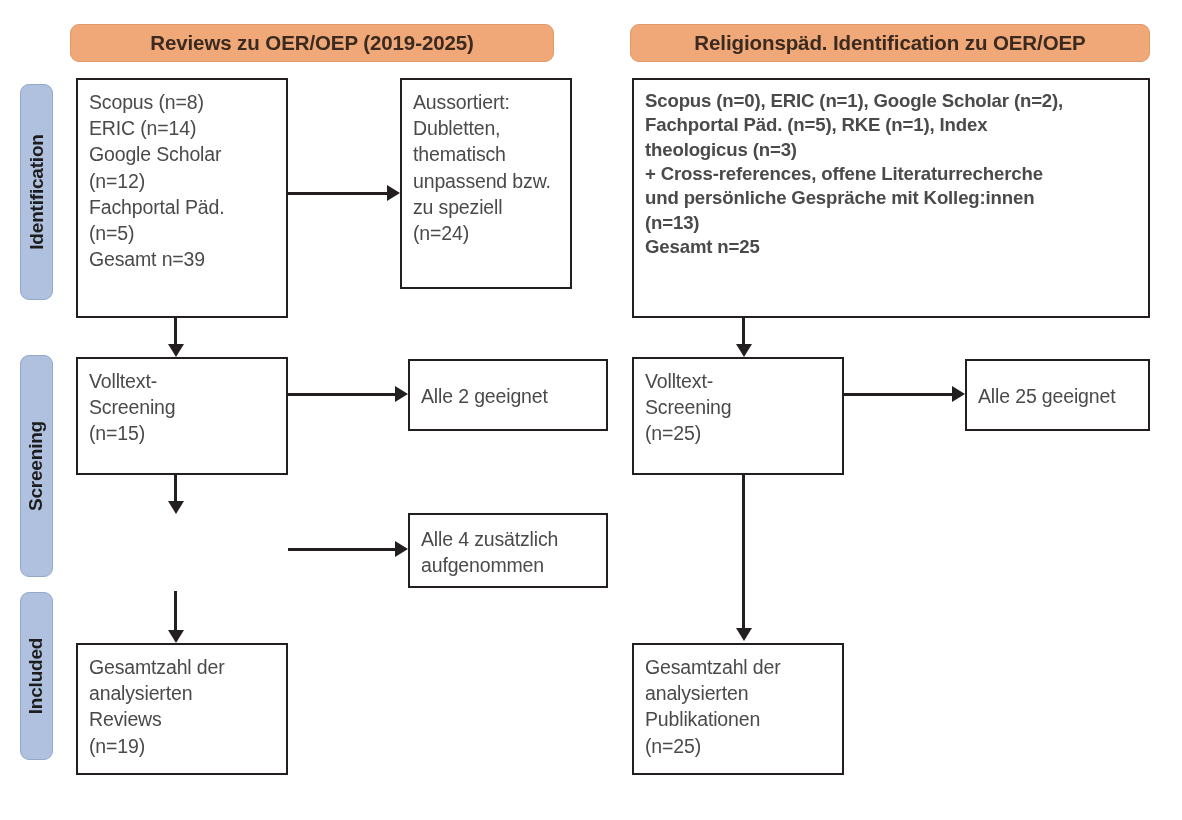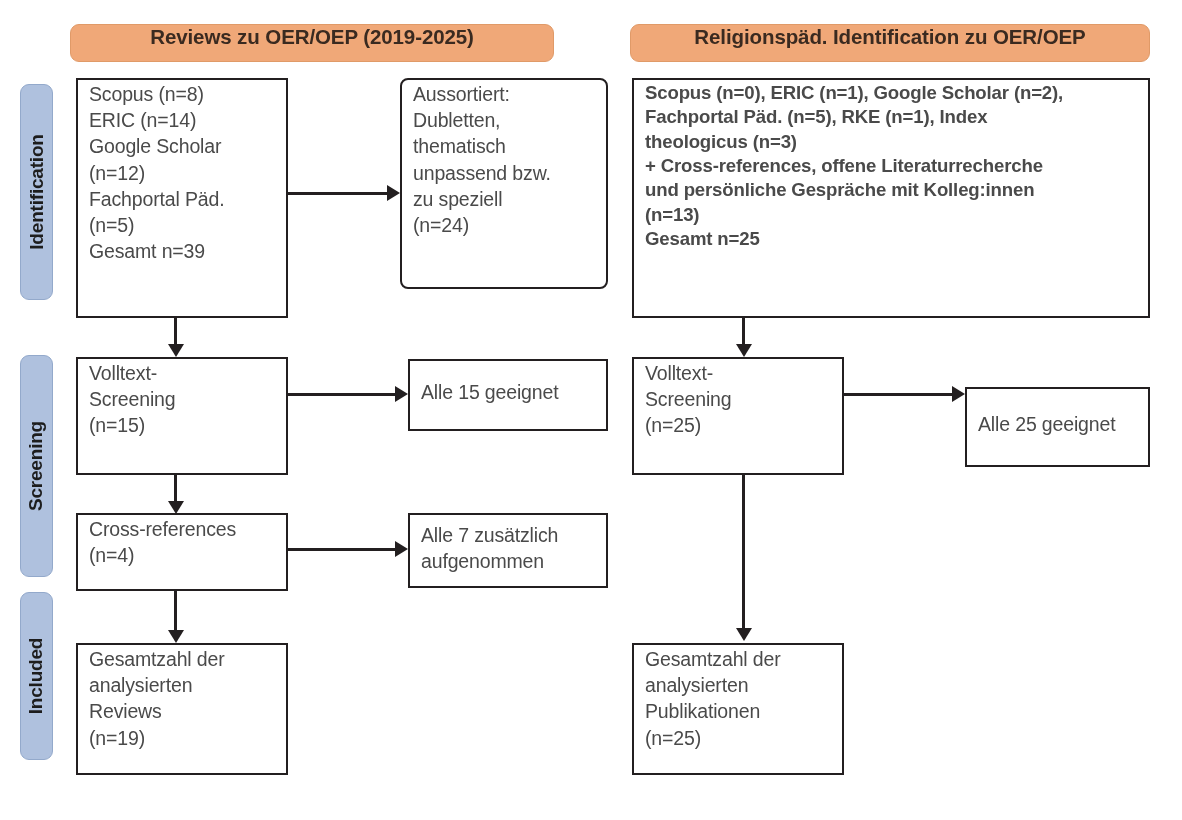--- a/index.html
+++ b/index.html
@@ -19,21 +19,21 @@
   
   .col-header {
     position: absolute;
     background: #F0A878;
     border: 1px solid #e09a68;
     border-radius: 9px;
     color: #3a2a20;
     font-weight: bold;
     font-size: 20.5px;
     display: flex;
-    align-items: flex-start;
+    align-items: center;
     justify-content: center;
     letter-spacing: -0.1px;
     box-sizing: border-box;
   }
 
   
   .phase-pill {
     position: absolute;
     background: #AFC1DE;
     border: 1px solid #93a9cb;
@@ -52,21 +52,21 @@
     color: #1d1d1d;
     letter-spacing: -0.2px;
   }
 
   
   .box {
     position: absolute;
     background: #ffffff;
     border: 2.5px solid #231f20;
     box-sizing: border-box;
-    padding: 1px 8px 6px 11px;
+    padding: 9px 8px 6px 11px;
     color: #4a4a4a;
     font-size: 19.5px;
     line-height: 1.345;
     letter-spacing: -0.15px;
     white-space: pre-line;
     overflow: hidden;
   }
   .box.dense {
     font-size: 18.6px;
     line-height: 1.31;
@@ -132,52 +132,50 @@
   </div>
 
   <div class="box" style="left:76px; top:78px; width:212px; height:240px;">Scopus (n=8)
 ERIC (n=14)
 Google Scholar
 (n=12)
 Fachportal Päd.
 (n=5)
 Gesamt n=39</div>
 
-  <div class="box" style="left:400px; top:78px; width:208px; height:211px;border-radius:8px;">Aussortiert:
+  <div class="box" style="left:400px; top:78px; width:172px; height:211px;">Aussortiert:
 Dubletten,
 thematisch
 unpassend bzw.
 zu speziell
 (n=24)</div>
 
   <div class="hline" style="left:288px; top:192px; width:100px;"></div>
   <div class="arrow-right" style="left:387px; top:185px;"></div>
 
   <div class="vline" style="left:174px; top:318px; height:33px;"></div>
   <div class="arrow-down" style="left:167.5px; top:344px;"></div>
 
   <div class="box" style="left:76px; top:357px; width:212px; height:118px;">Volltext-
 Screening
 (n=15)</div>
 
   <div class="box mid" style="left:408px; top:359px; width:200px; height:72px;">
-    <div class="inner">Alle 15 geeignet</div>
+    <div class="inner">Alle 2 geeignet</div>
   </div>
 
   <div class="hline" style="left:288px; top:393px; width:108px;"></div>
   <div class="arrow-right" style="left:395px; top:386px;"></div>
 
   <div class="vline" style="left:174px; top:475px; height:33px;"></div>
   <div class="arrow-down" style="left:167.5px; top:501px;"></div>
 
-  <div class="box" style="left:76px; top:513px; width:212px; height:78px;">Cross-references
-(n=4)</div>
 
   <div class="box mid" style="left:408px; top:513px; width:200px; height:75px;">
-    <div class="inner">Alle 7 zusätzlich
+    <div class="inner">Alle 4 zusätzlich
 aufgenommen</div>
   </div>
 
   <div class="hline" style="left:288px; top:548px; width:108px;"></div>
   <div class="arrow-right" style="left:395px; top:541px;"></div>
 
   <div class="vline" style="left:174px; top:591px; height:45px;"></div>
   <div class="arrow-down" style="left:167.5px; top:630px;"></div>
 
   <div class="box" style="left:76px; top:643px; width:212px; height:132px;">Gesamtzahl der
@@ -193,21 +191,21 @@
 (n=13)
 Gesamt n=25</div>
 
   <div class="vline" style="left:742px; top:318px; height:33px;"></div>
   <div class="arrow-down" style="left:735.5px; top:344px;"></div>
 
   <div class="box" style="left:632px; top:357px; width:212px; height:118px;">Volltext-
 Screening
 (n=25)</div>
 
-  <div class="box mid" style="left:965px; top:359px; width:185px; height:80px;margin-top:28px;">
+  <div class="box mid" style="left:965px; top:359px; width:185px; height:72px;">
     <div class="inner">Alle 25 geeignet</div>
   </div>
 
   <div class="hline" style="left:844px; top:393px; width:109px;"></div>
   <div class="arrow-right" style="left:952px; top:386px;"></div>
 
   <div class="vline" style="left:742px; top:475px; height:155px;"></div>
   <div class="arrow-down" style="left:735.5px; top:628px;"></div>
 
   <div class="box" style="left:632px; top:643px; width:212px; height:132px;">Gesamtzahl der

